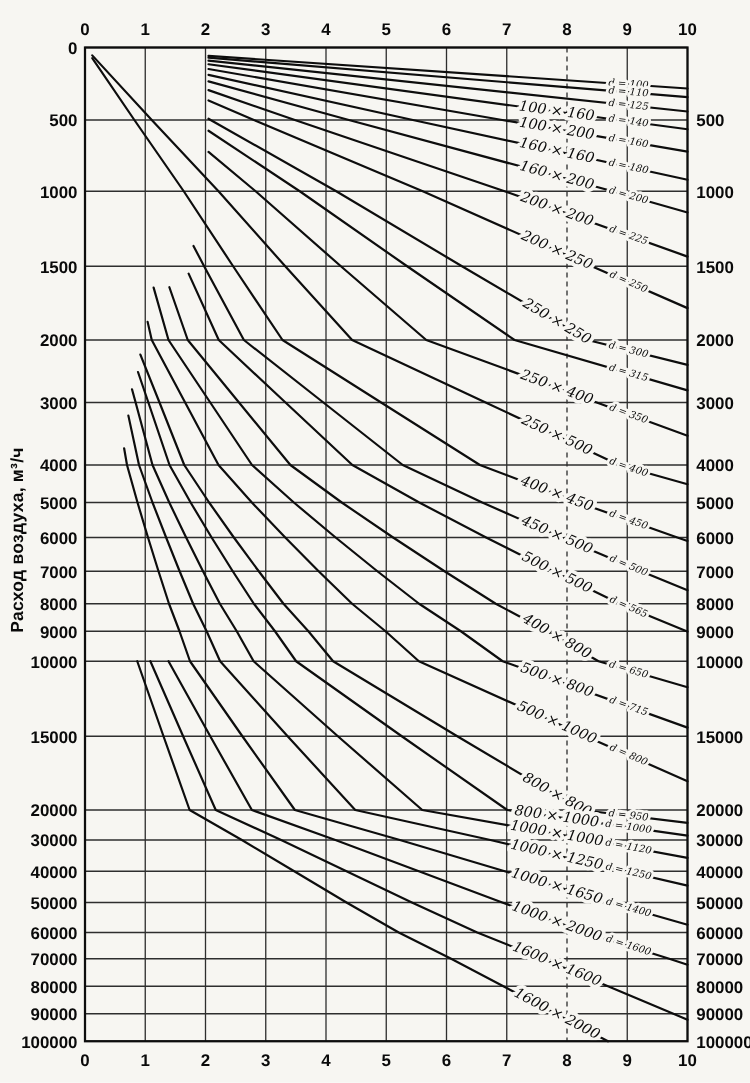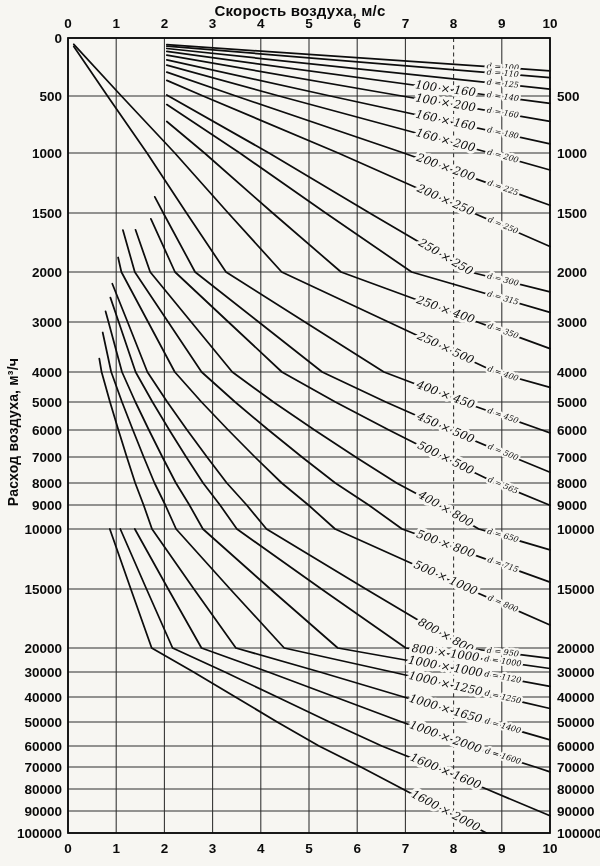--- a/index.html
+++ b/index.html
@@ -20,21 +20,20 @@
   .tick{font:bold 13.5px "Liberation Sans",sans-serif;fill:#0a0a0a;}
   .lbl-rect{font:italic 11.5px "DejaVu Serif",serif;fill:#0a0a0a;
             paint-order:stroke;stroke:#f7f6f2;stroke-width:6px;stroke-linejoin:round;}
   .lbl-d{font:italic 8px "DejaVu Serif",serif;fill:#0a0a0a;
          paint-order:stroke;stroke:#f7f6f2;stroke-width:4.5px;stroke-linejoin:round;}
 </style>
 </head>
 <body>
 
 <div class="page">
-  <div class="top-title">Скорость воздуха, м/с</div>
   <div class="y-title">Расход воздуха, м³/ч</div>
   <svg id="chart" width="600" height="866" viewBox="0 0 600 866">
       <g stroke="#2e2e2e" stroke-width="1.05">
         <line x1="68" y1="38" x2="68" y2="833"></line>
         <line x1="116.2" y1="38" x2="116.2" y2="833"></line>
         <line x1="164.4" y1="38" x2="164.4" y2="833"></line>
         <line x1="212.6" y1="38" x2="212.6" y2="833"></line>
         <line x1="260.8" y1="38" x2="260.8" y2="833"></line>
         <line x1="309" y1="38" x2="309" y2="833"></line>
         <line x1="357.2" y1="38" x2="357.2" y2="833"></line>

